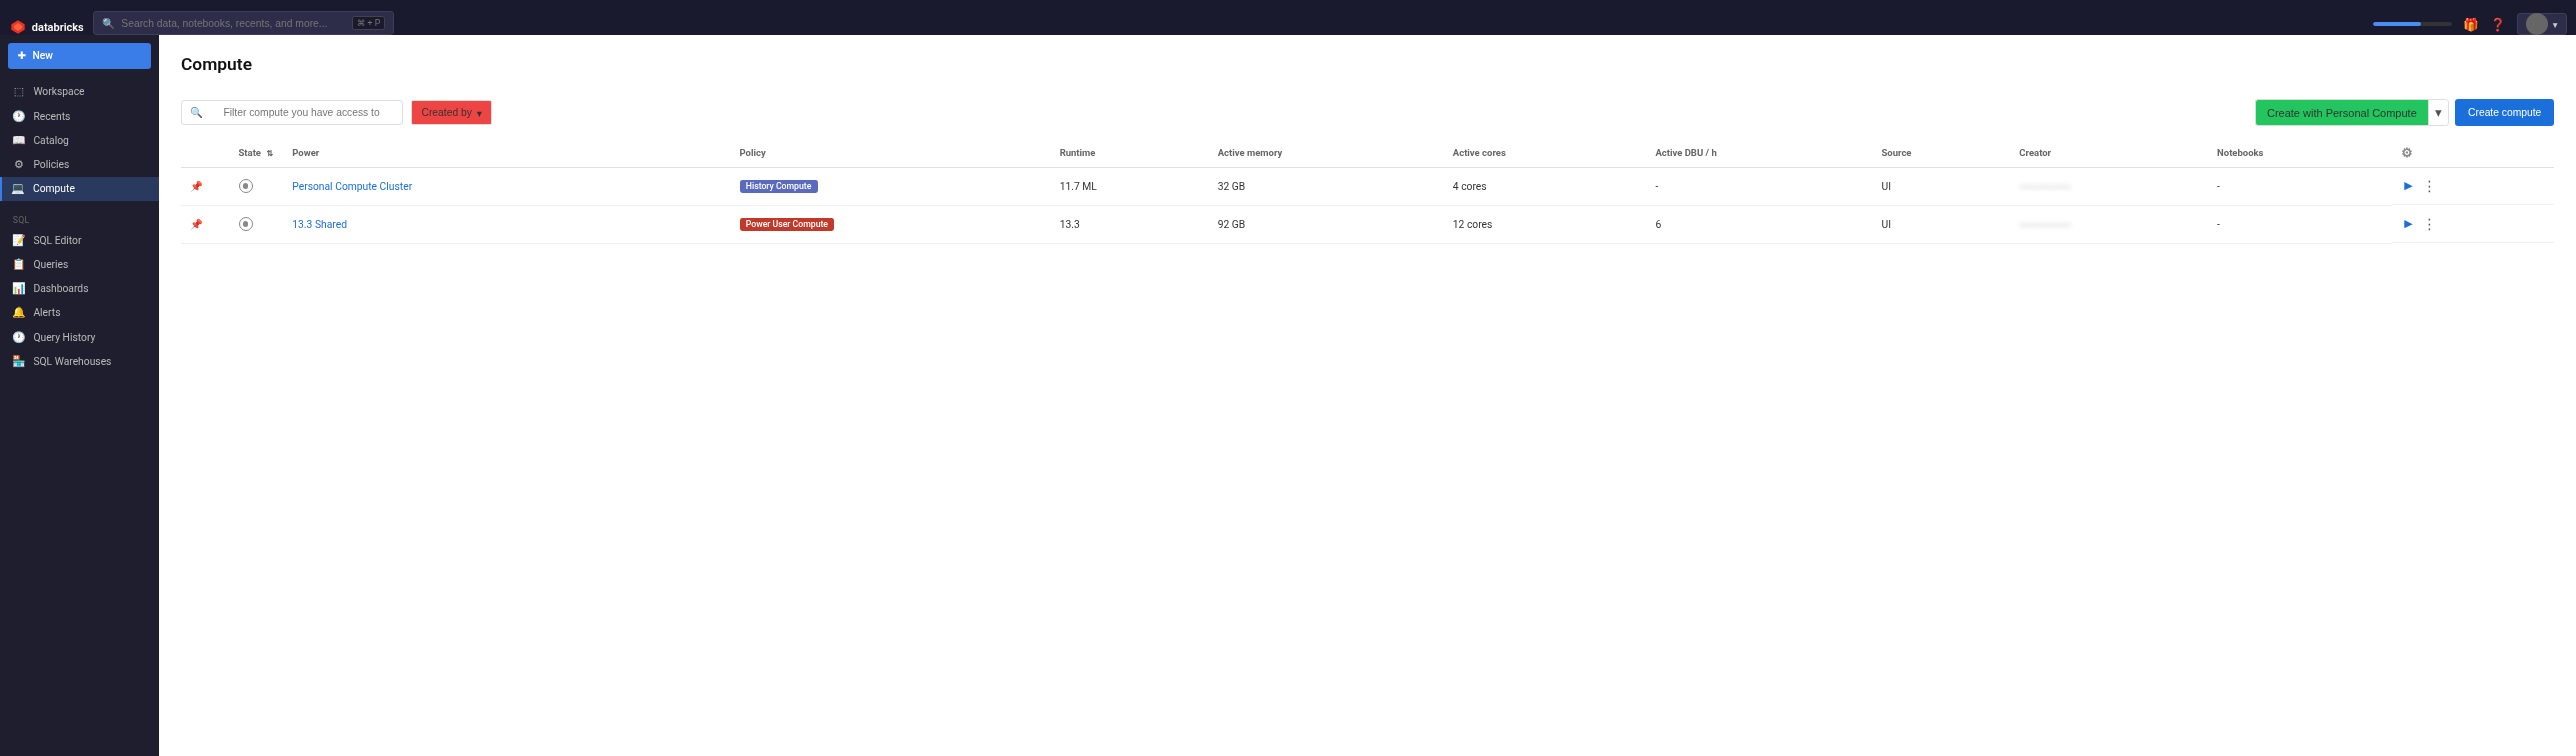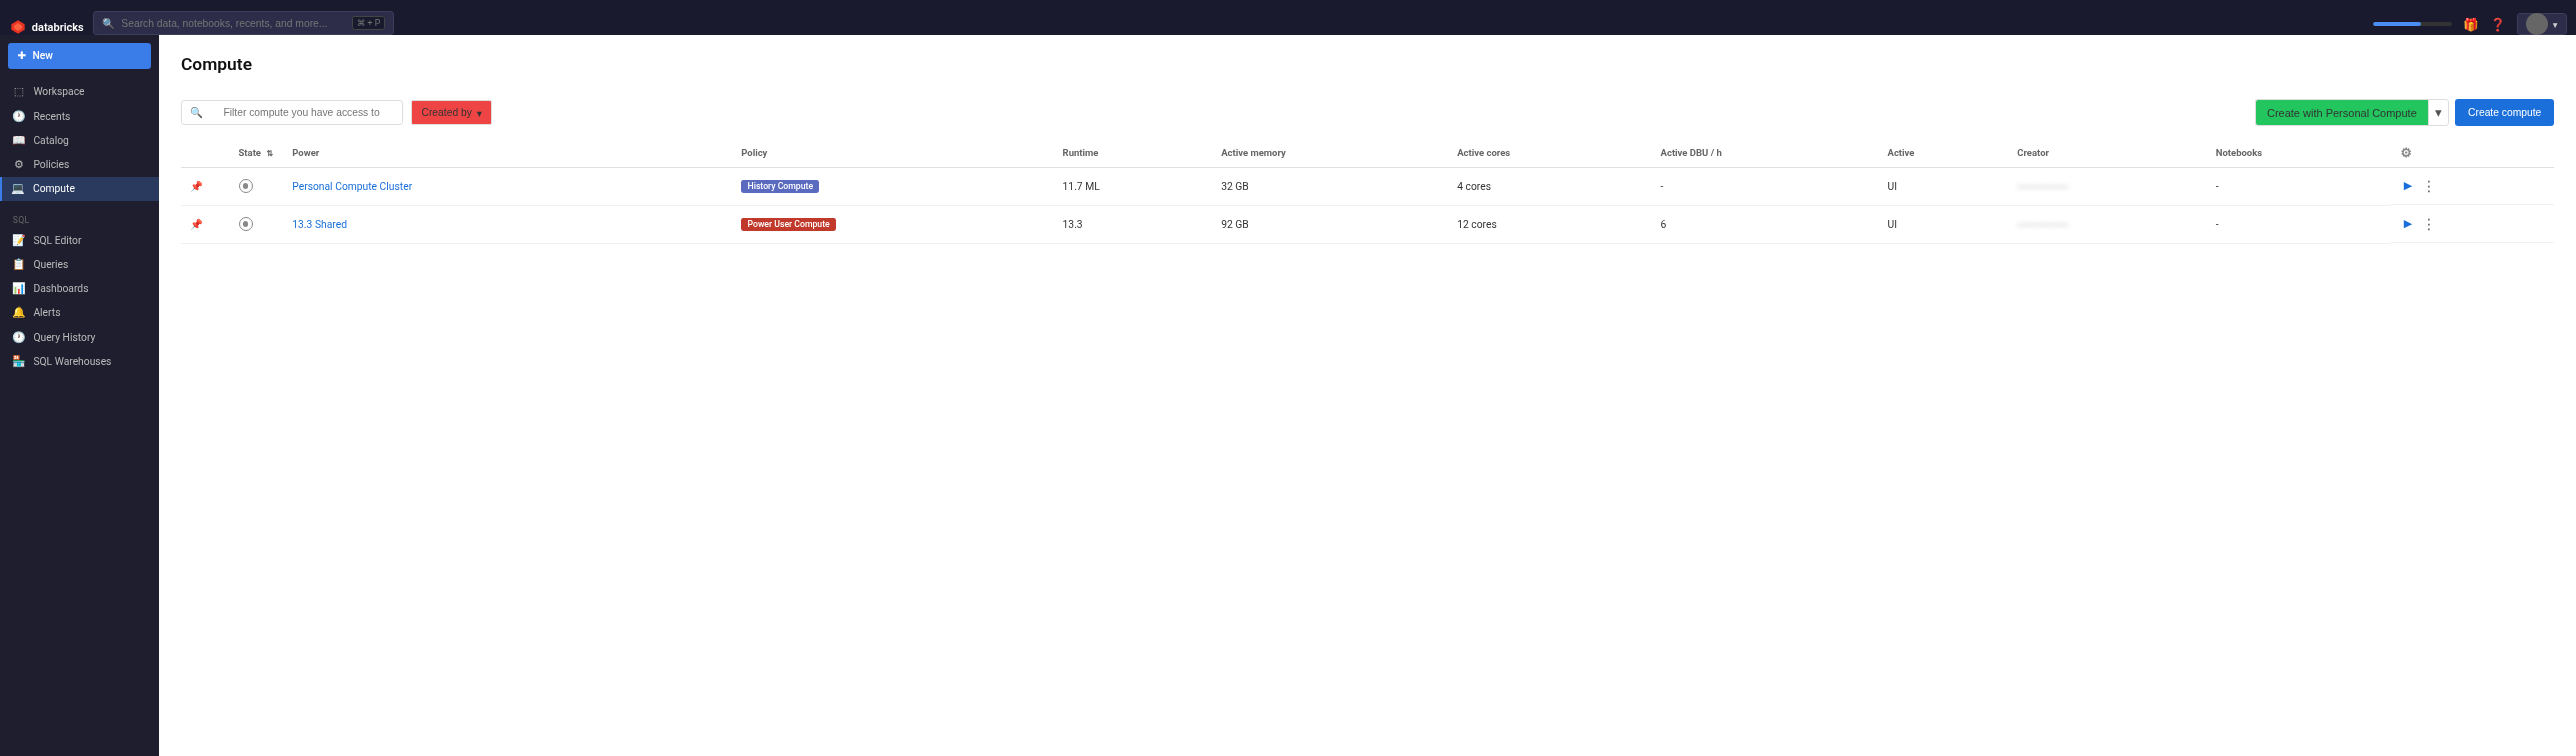--- a/index.html
+++ b/index.html
@@ -207,21 +207,21 @@
             <th>
               <span>Active memory</span>
             </th>
             <th>
               <span>Active cores</span>
             </th>
             <th>
               <span>Active DBU / h</span>
             </th>
             <th>
-              <span>Active</span>
+              <span>Source</span>
             </th>
             <th>
               <span>Creator</span>
             </th>
             <th>
               <span>Notebooks</span>
             </th>
             <th>
               <span class="settings-icon">⚙</span>
             </th>

